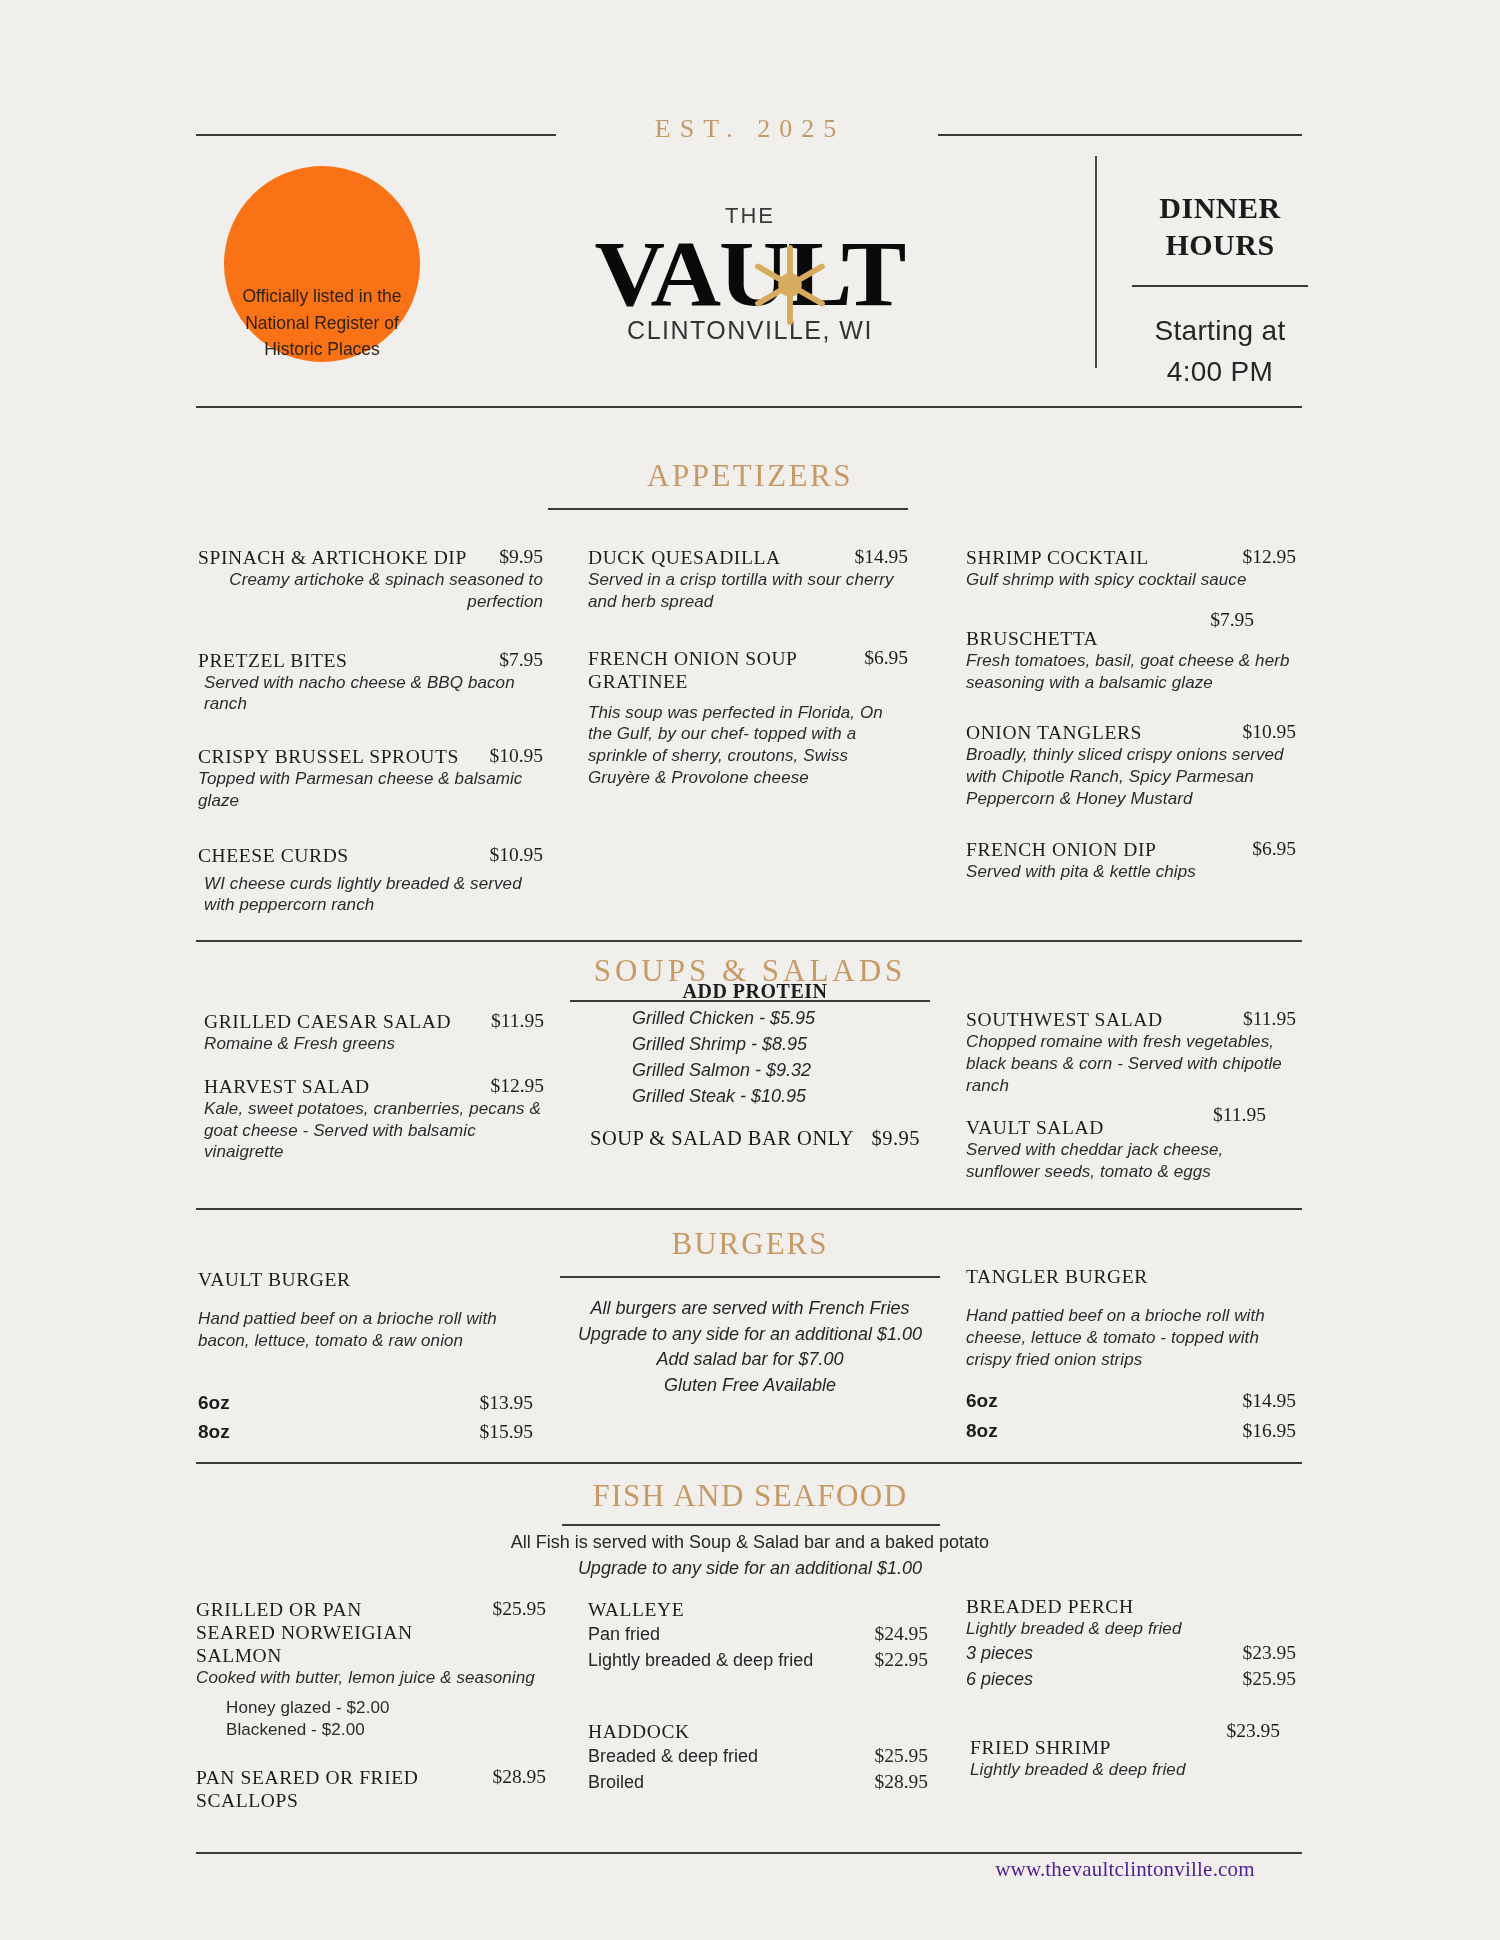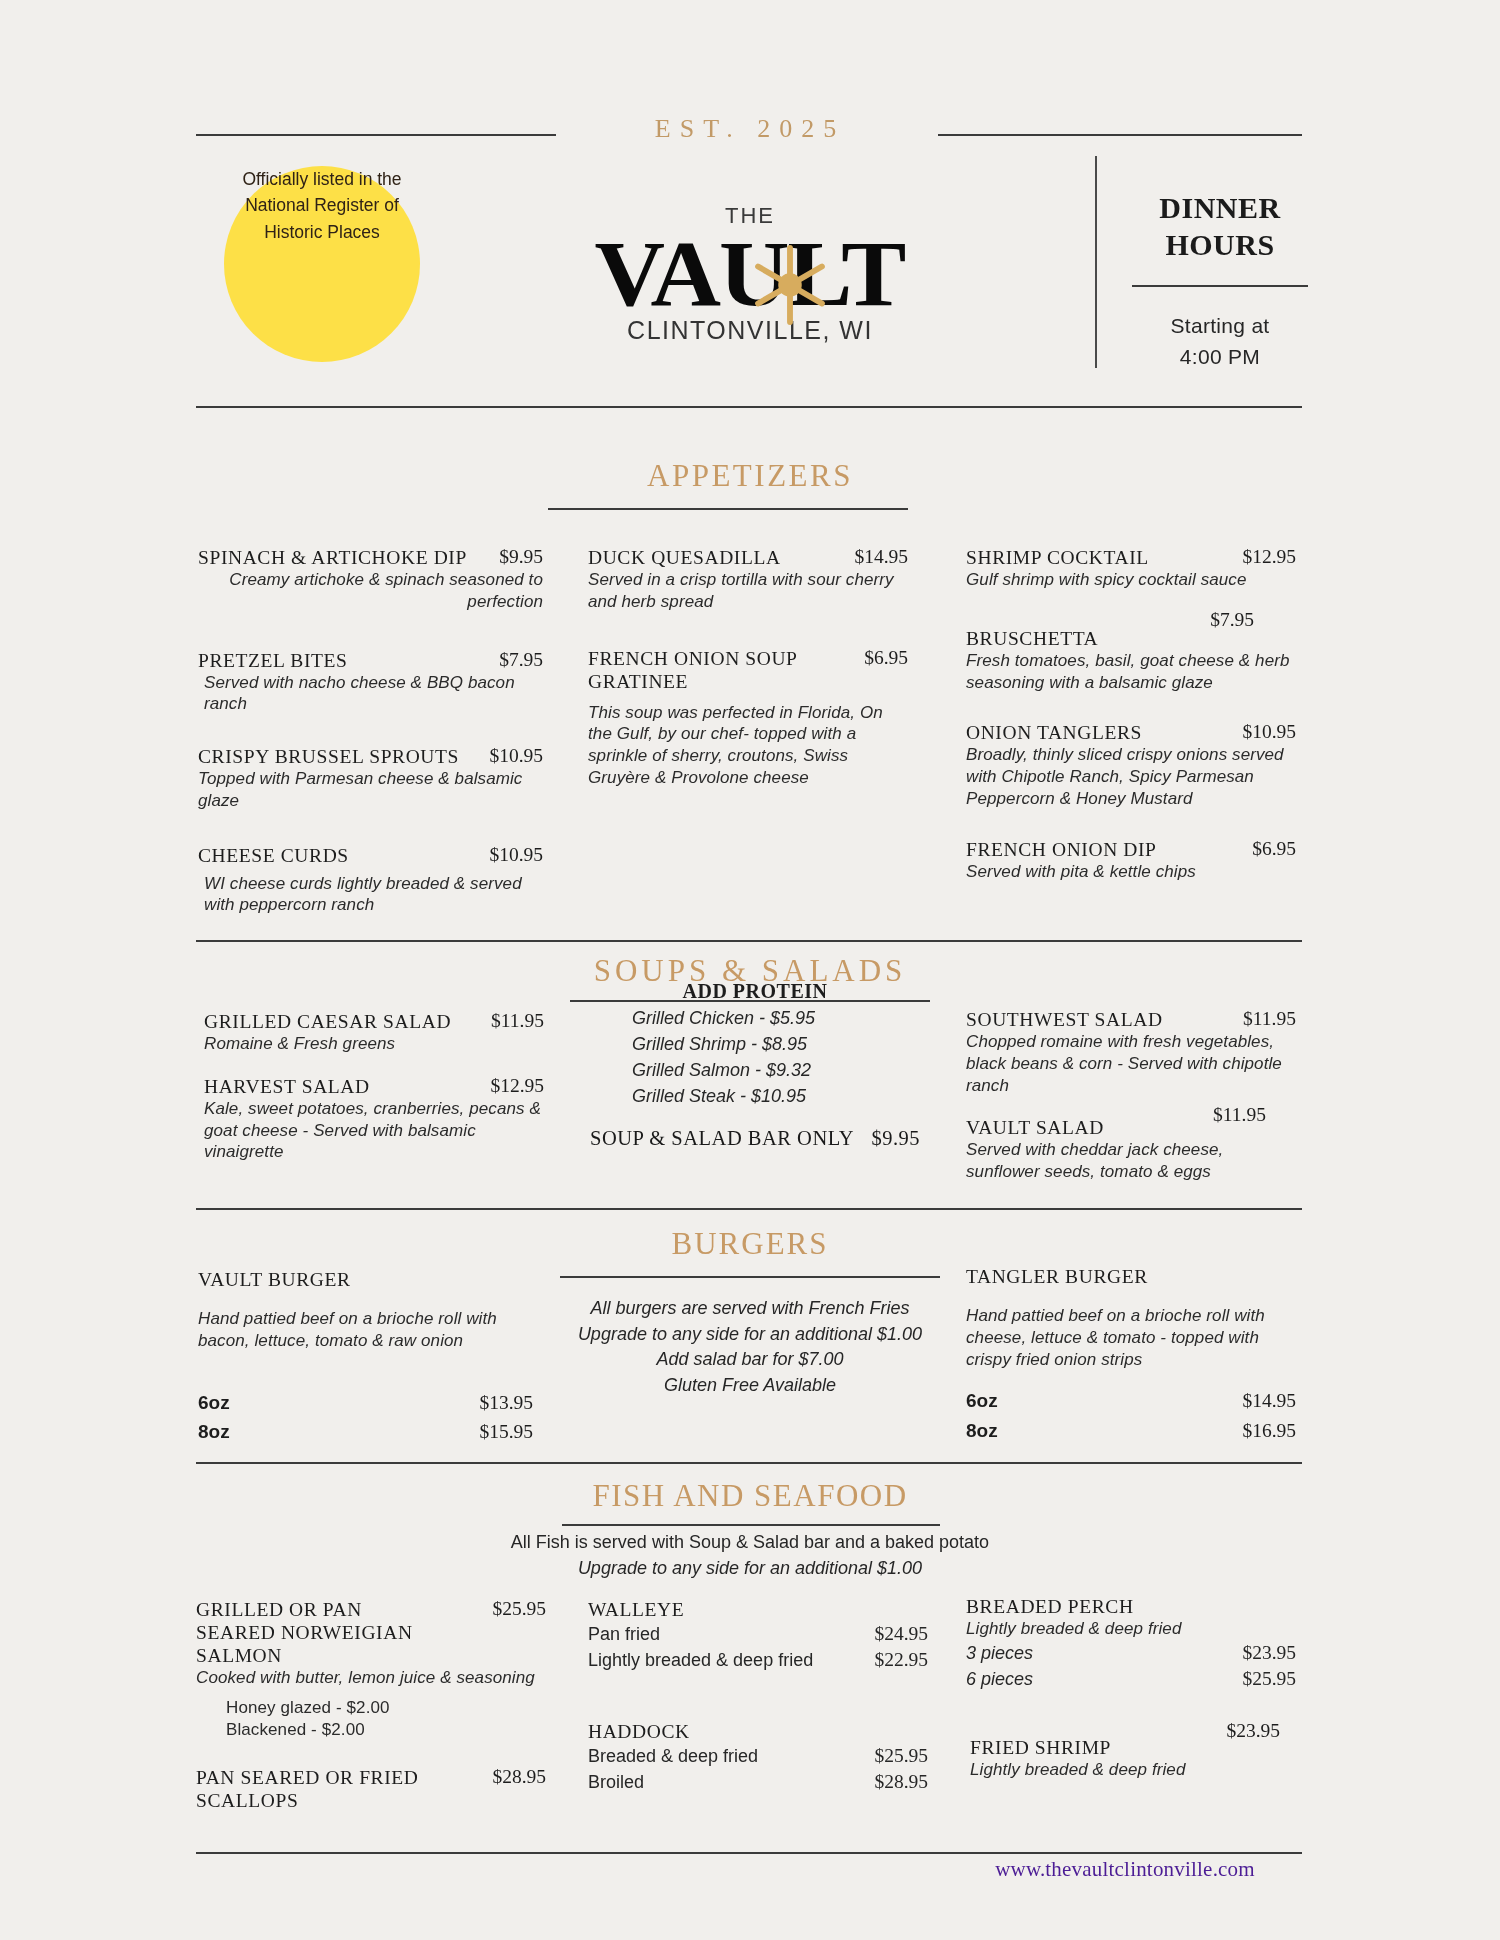--- a/index.html
+++ b/index.html
@@ -34,22 +34,22 @@
   .hdr-rule{position:absolute;height:0;border-top:2px solid #3b3b3b;}
   .hdr-rule-l{left:196px;top:134px;width:360px;}
   .hdr-rule-r{left:938px;top:134px;width:364px;}
   .est{
     position:absolute;left:0;right:0;top:114px;text-align:center;
     font-family:"Liberation Serif", serif;
     font-size:26px;letter-spacing:9px;color:#c29a67;
   }
   .badge{
     position:absolute;left:224px;top:166px;width:196px;height:196px;
-    border-radius:50%;background:#fde047;
-    display:flex;align-items:flex-start;justify-content:center;text-align:center;
+    border-radius:50%;background:#f97316;
+    display:flex;align-items:flex-end;justify-content:center;text-align:center;
   }
   .badge span{
     font-family:"Liberation Sans", sans-serif;
     font-size:17.5px;line-height:1.5;color:#2f2216;display:block;padding:0 14px;
   }
   .logo{position:absolute;left:555px;top:205px;width:390px;text-align:center;}
   .logo .the{
     font-family:"Liberation Sans", sans-serif;
     font-size:22px;letter-spacing:2px;color:#3a3a3a;
     position:absolute;left:0;right:0;top:-2px;
@@ -69,21 +69,21 @@
 
   .hdr-vdiv{position:absolute;left:1095px;top:156px;width:0;height:212px;border-left:2px solid #4a4a4a;}
   .hours{position:absolute;left:1120px;top:190px;width:200px;text-align:center;}
   .hours .title{
     font-family:"Liberation Serif", serif;font-weight:bold;
     font-size:30px;line-height:1.22;letter-spacing:.5px;color:#1b1b1b;
   }
   .hours .divider{height:0;border-top:2px solid #3b3b3b;margin:22px 12px 24px;}
   .hours .sub{
     font-family:"Liberation Sans", sans-serif;
-    font-size:21px;line-height:1.45;color:#262626;letter-spacing:.3px;
+    font-size:28px;line-height:1.45;color:#262626;letter-spacing:.3px;
   }
   .hdr-bottom{position:absolute;left:196px;top:406px;width:1106px;height:0;border-top:2px solid #3b3b3b;}
 
   
   .sec-title{
     position:absolute;text-align:center;
     font-family:"Liberation Serif", serif;
     color:#c79a65;line-height:1;
   }
   .sec-rule{position:absolute;height:0;border-top:2px solid #3b3b3b;}

